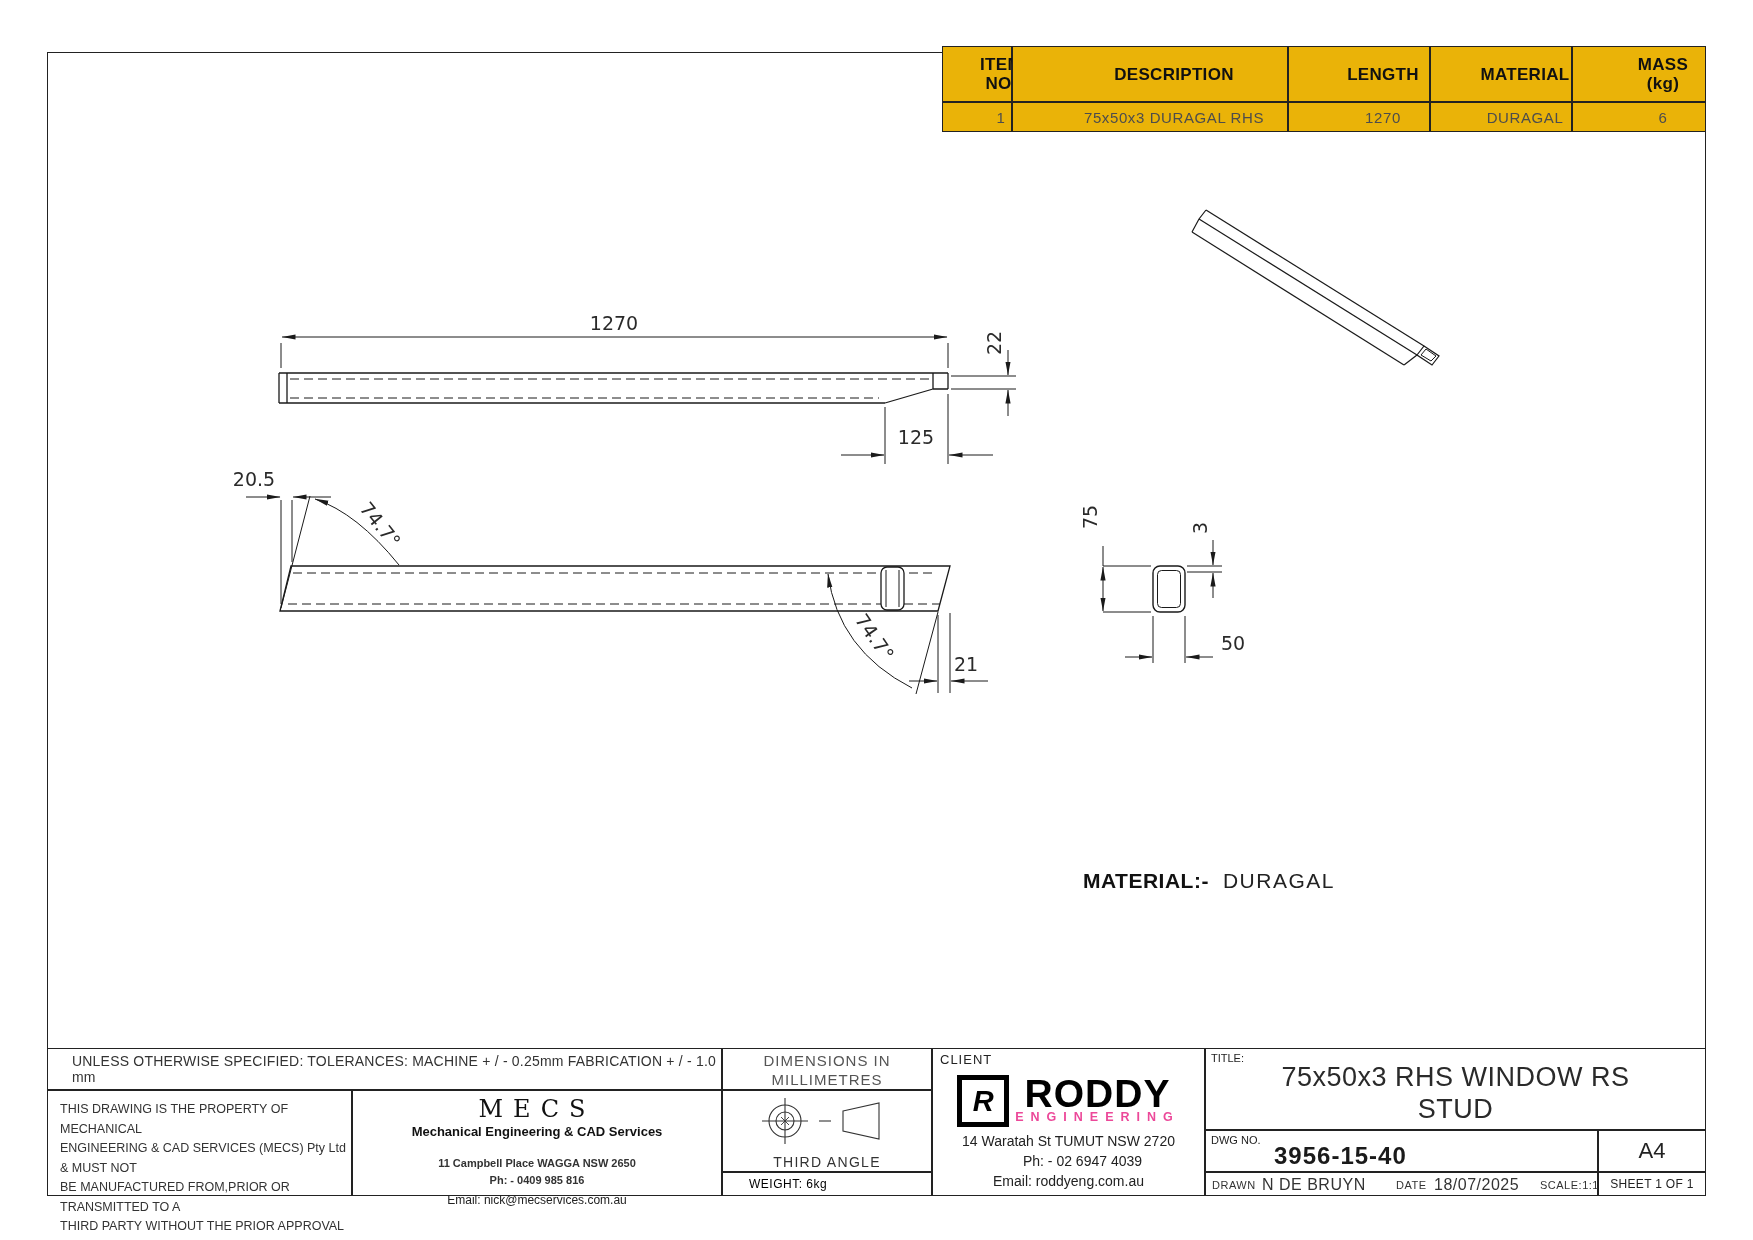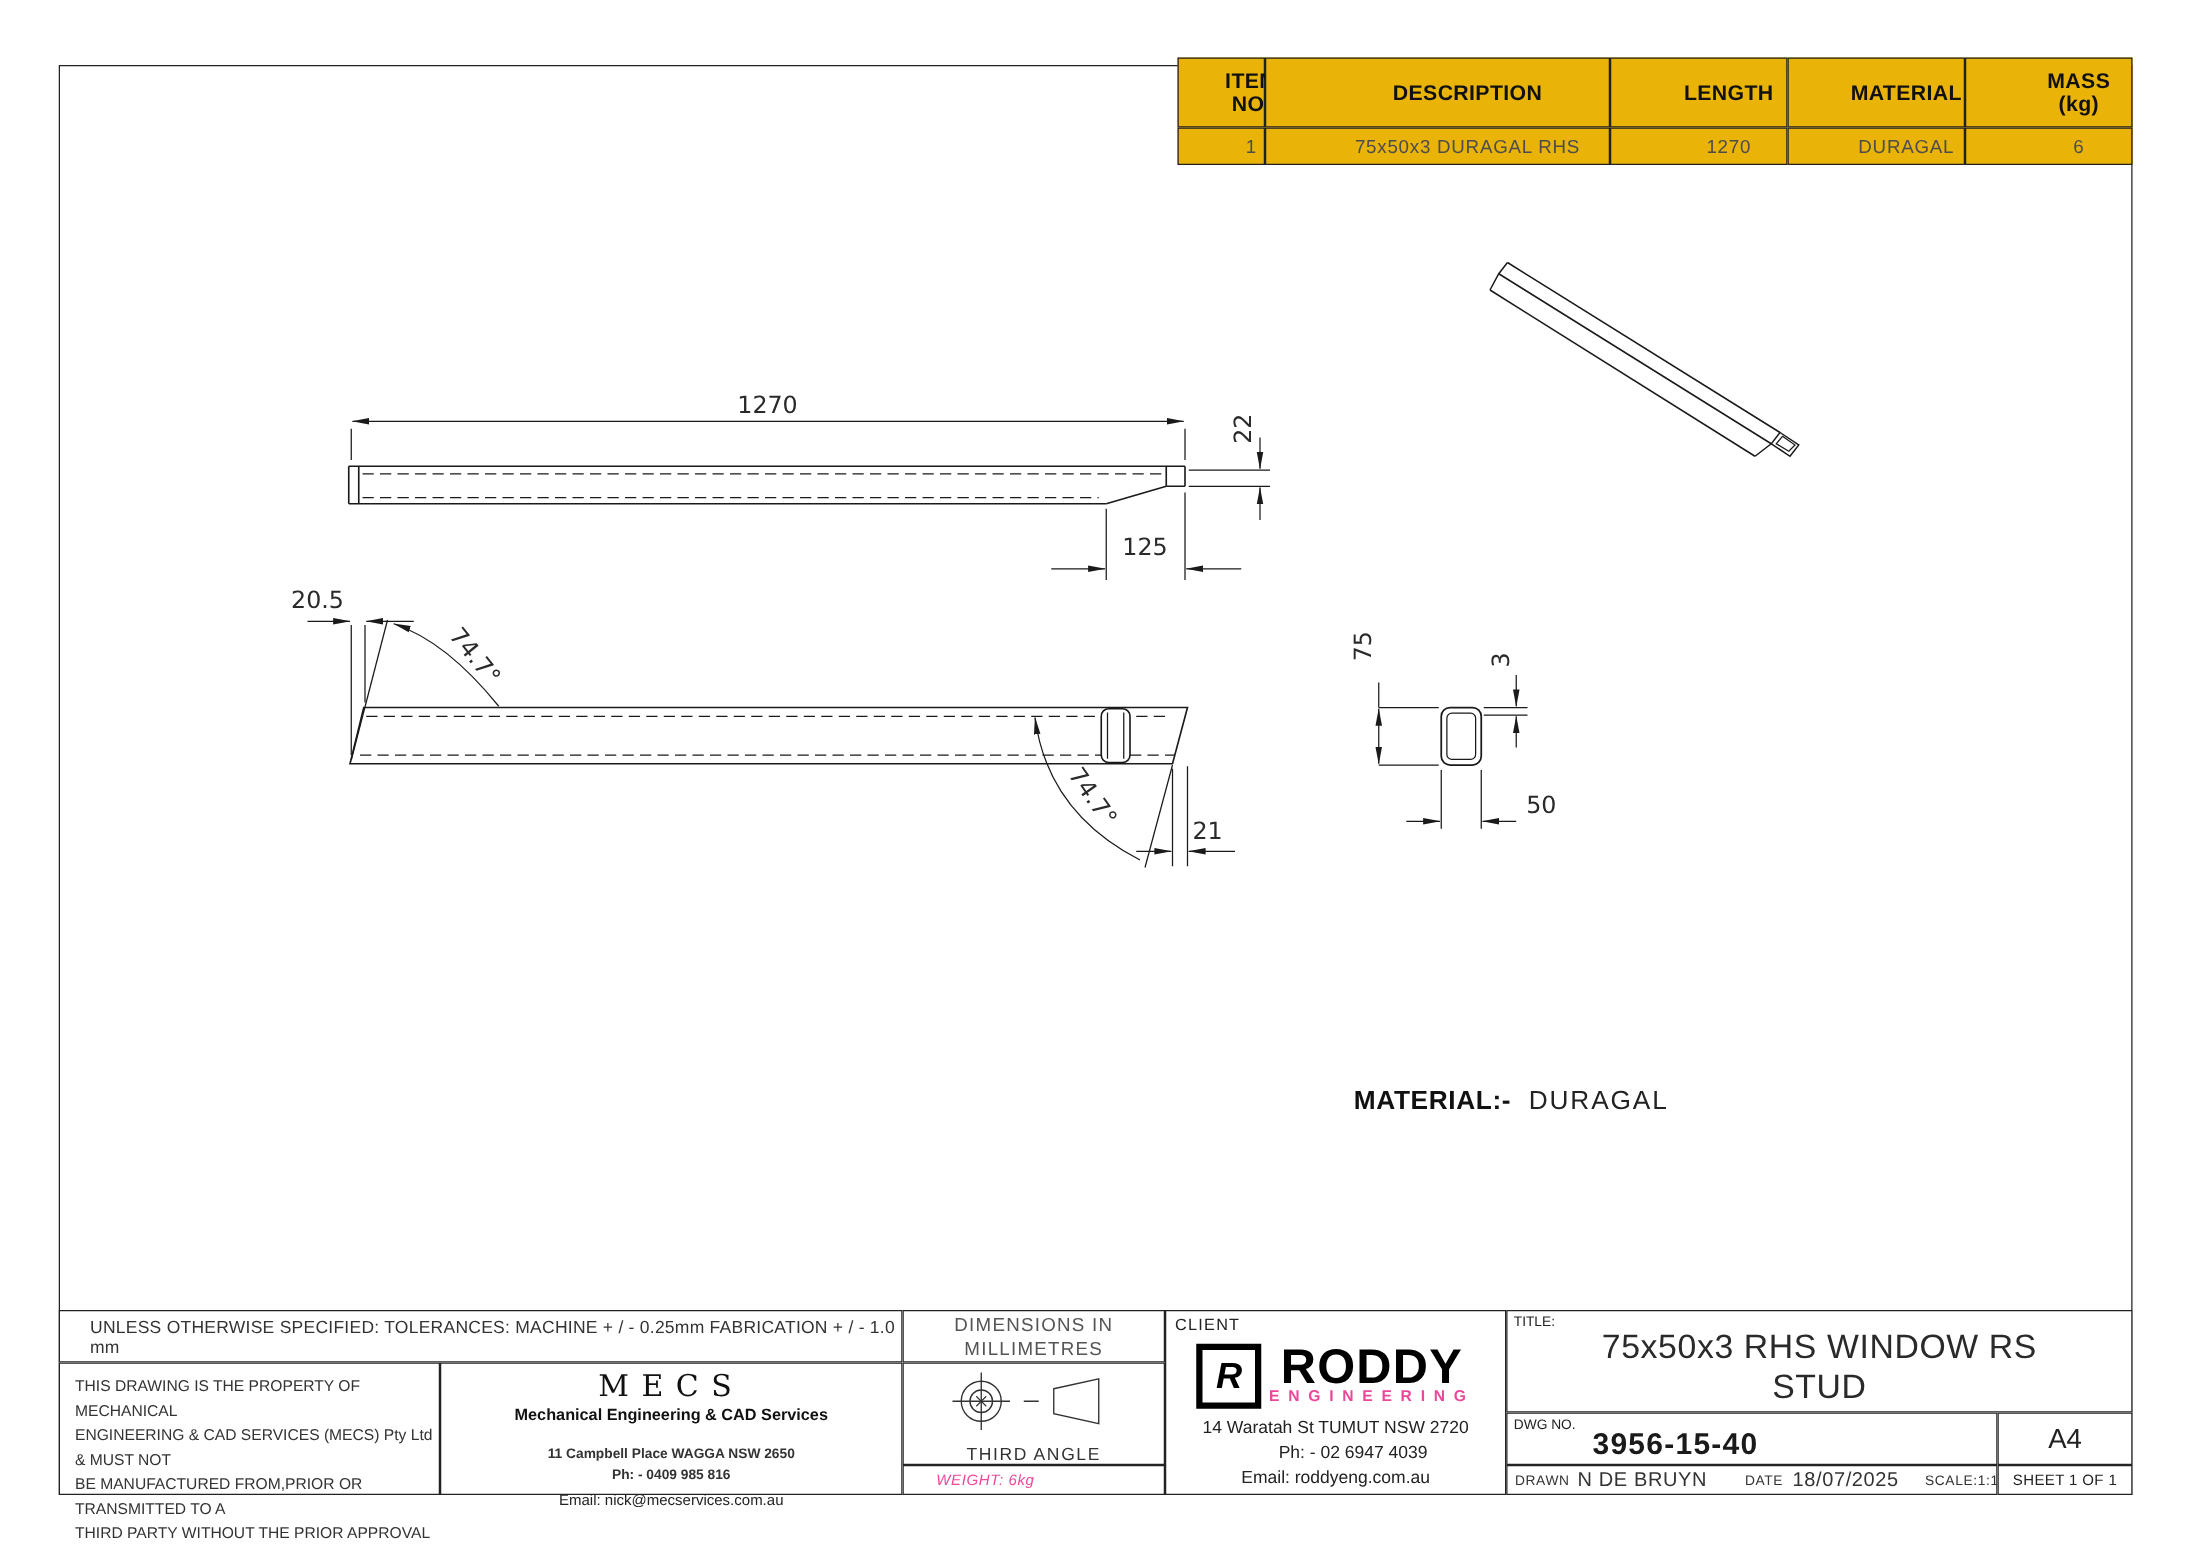--- a/index.html
+++ b/index.html
@@ -31,21 +31,21 @@
           font-size:12.5px;line-height:19.5px;color:#333;}
   #c-mecs{left:352px;top:1090px;width:370px;height:106px;text-align:center;}
   .mecs-logo{font-family:"DejaVu Serif",serif;font-size:24px;letter-spacing:10px;margin-top:4px;color:#111;}
   .mecs-name{font-weight:bold;font-size:13px;margin-top:1px;color:#111;}
   .mecs-addr{font-size:11px;margin-top:18px;color:#333;font-weight:bold;}
   .mecs-ph{font-size:11px;margin-top:5px;color:#333;font-weight:bold;}
   .mecs-em{font-size:12px;margin-top:7px;color:#222;}
   #c-proj{left:722px;top:1090px;width:210px;height:82px;text-align:center;}
   .proj-lbl{font-size:14px;color:#333;letter-spacing:1.3px;margin-top:2px;}
   #c-weight{left:722px;top:1172px;width:210px;height:24px;display:flex;align-items:center;
-            padding-left:26px;font-size:12px;color:#ec4899;letter-spacing:.5px;font-style:italic;}
+            padding-left:26px;font-size:12px;color:#000000;letter-spacing:.5px;}
   #c-client{left:932px;top:1048px;width:273px;height:148px;text-align:center;}
   .client-lbl{position:absolute;left:7px;top:3px;font-size:13px;letter-spacing:1px;color:#222;}
   .roddy-row{display:flex;align-items:center;justify-content:center;margin-top:26px;}
   .roddy-r{width:42px;height:42px;border:5px solid #000;display:flex;align-items:center;
            justify-content:center;font-size:29px;font-weight:800;font-style:italic;color:#000;margin-right:6px;}
   .roddy-main{font-size:39px;font-weight:800;letter-spacing:1px;line-height:30px;color:#000;}
   .roddy-sub{font-size:12.5px;font-weight:700;letter-spacing:7px;color:#ec4899;margin-top:1px;}
   .client-addr{font-size:14px;margin-top:6px;color:#222;}
   .client-ph{font-size:14px;margin-top:4px;color:#222;margin-left:28px;}
   .client-em{font-size:14px;margin-top:4px;color:#222;}

